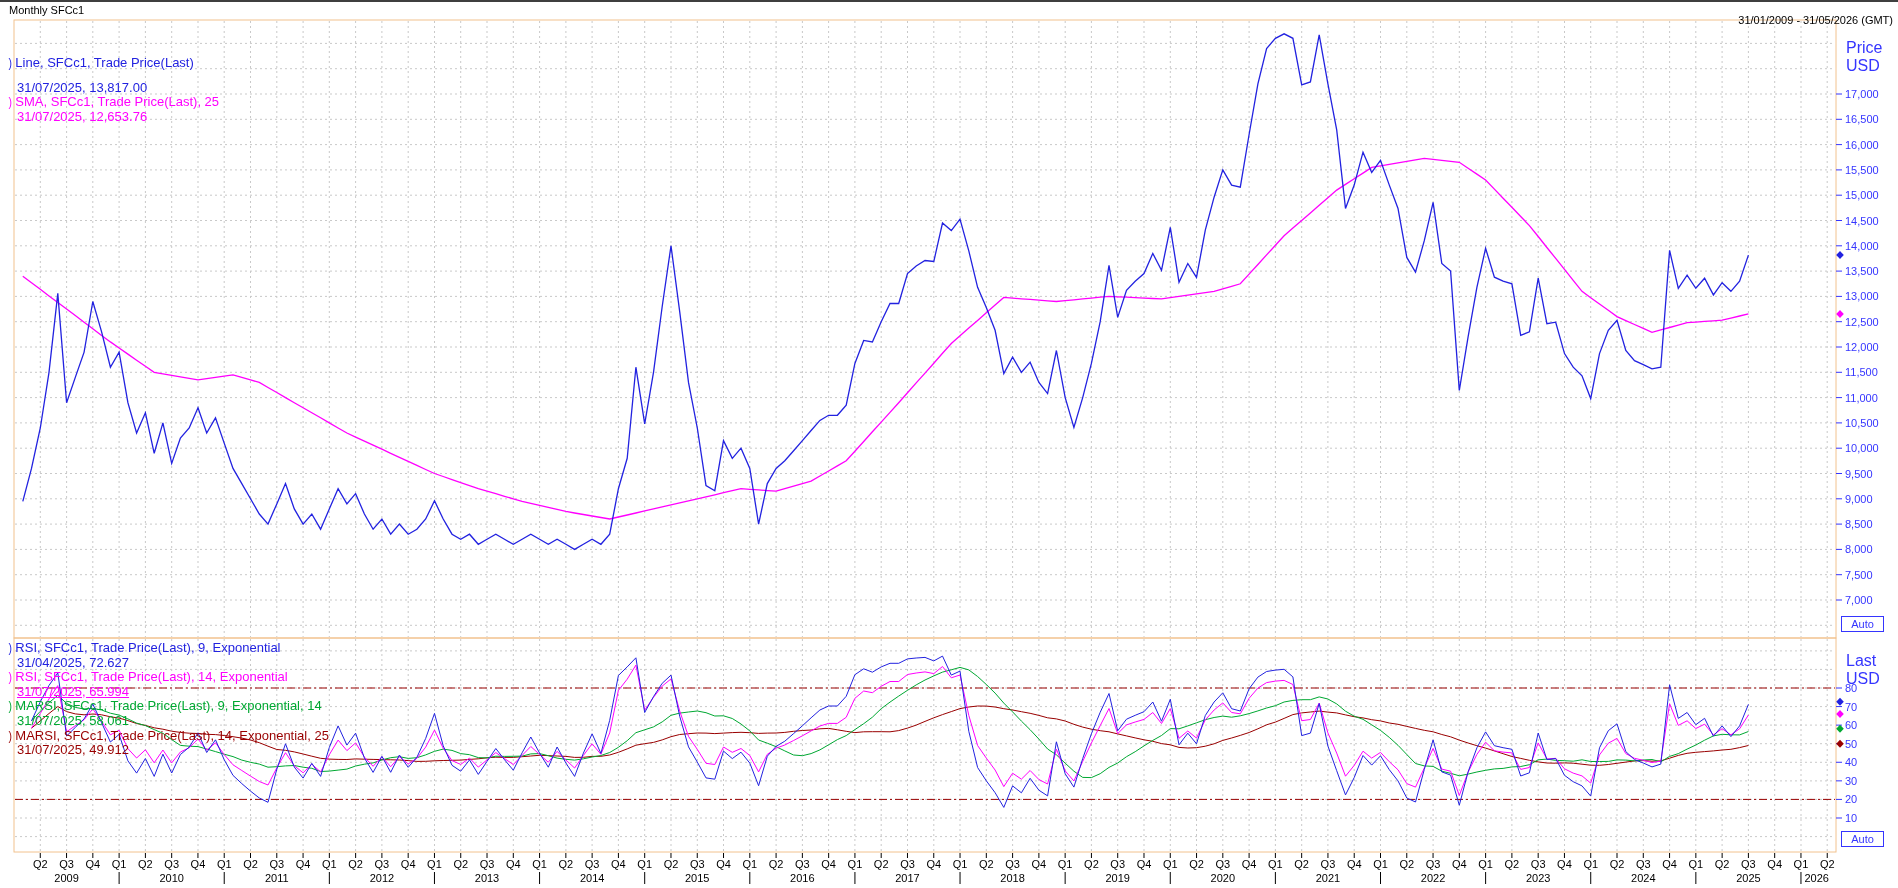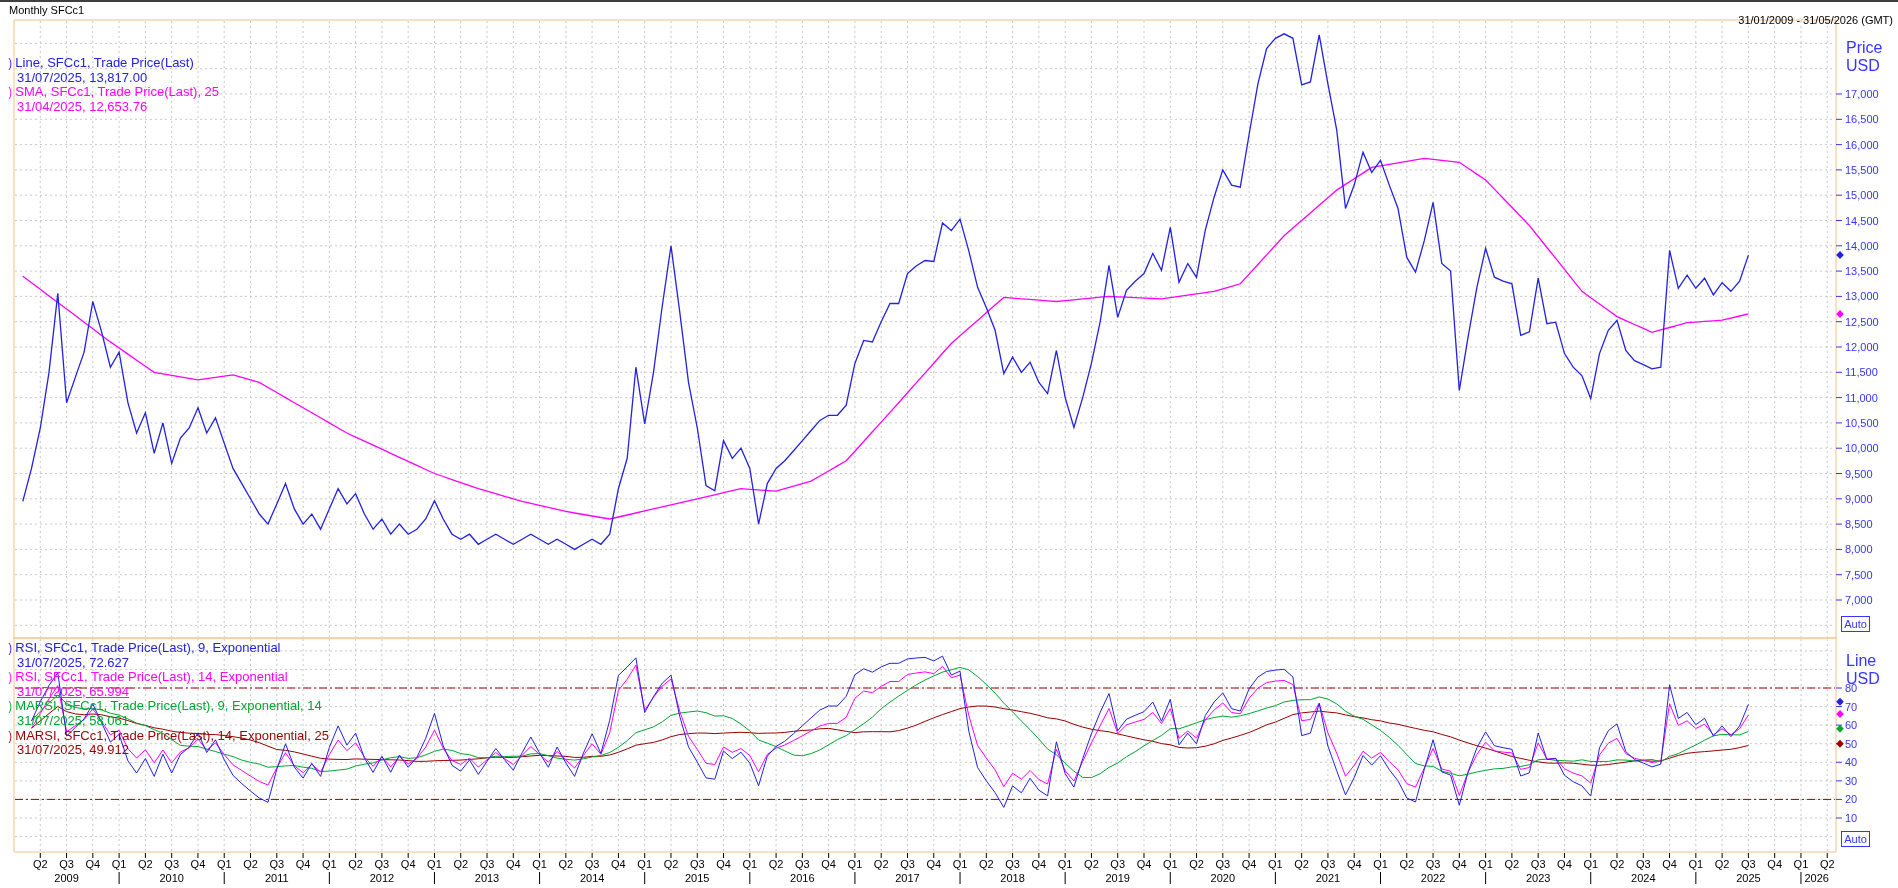--- a/index.html
+++ b/index.html
@@ -9,21 +9,21 @@
   .topbar{position:absolute;top:2px;left:0;width:1898px;height:16px;font-size:11px;color:#000;}
   .topbar .title{position:absolute;left:9px;top:2px;}
   .topbar .range{position:absolute;right:5px;top:12px;}
   #chart-svg{position:absolute;left:0;top:0;}
   .axis-title{position:absolute;left:1846px;font-size:16px;color:#3535ff;}
   .legend{position:absolute;font-size:13px;line-height:14.6px;}
   #legend-price{left:8px;top:56px;}
   #legend-rsi{left:8px;top:641px;}
   .legend .lbl .glyph{display:inline-block;margin-right:3px;transform:scaleX(0.8);}
   .legend .val{padding-left:9px;}
-  .auto-btn{position:absolute;left:1841px;width:29px;height:16px;box-sizing:border-box;
+  .auto-btn{position:absolute;left:1841px;width:43px;height:16px;box-sizing:border-box;
     border:1px solid #3535ff;color:#3535ff;background:#fff;font-size:11px;line-height:14px;
     text-align:center;cursor:pointer;}
   #auto-price{top:616px;}
   #auto-rsi{top:831px;}
 </style>
 </head>
 <body>
 
 <svg id="chart-svg" width="1898" height="888">
     <defs>
@@ -471,33 +471,33 @@
   </svg>
 
 <div class="top-edge"></div>
 <div class="topbar">
   <span class="title">Monthly SFCc1</span>
   <span class="range">31/01/2009 - 31/05/2026 (GMT)</span>
 </div>
 
 <div class="axis-title" style="top:39px">Price</div>
 <div class="axis-title" style="top:57px">USD</div>
-<div class="axis-title" style="top:652px">Line</div>
+<div class="axis-title" style="top:652px">Last</div>
 <div class="axis-title" style="top:670px">USD</div>
 
 <div class="legend" id="legend-price">
   <div class="lbl" style="color: rgb(34, 34, 224);"><span class="glyph">)</span><span>Line, SFCc1, Trade Price(Last)</span></div>
-  <div class="val" style="color: rgb(34, 34, 224);">31/07/2025, 13,817.00</div>
+  <div class="val" style="color: rgb(34, 34, 224); margin-top: 10px;">31/07/2025, 13,817.00</div>
   <div class="lbl" style="color: rgb(255, 0, 255);"><span class="glyph">)</span><span>SMA, SFCc1, Trade Price(Last),  25</span></div>
-  <div class="val" style="color: rgb(255, 0, 255);">31/04/2025, 12,653.76</div>
+  <div class="val" style="color: rgb(255, 0, 255);">31/07/2025, 12,653.76</div>
 </div>
 
 <div class="legend" id="legend-rsi">
   <div class="lbl" style="color: rgb(34, 34, 224);"><span class="glyph">)</span><span>RSI, SFCc1, Trade Price(Last),  9, Exponential</span></div>
-  <div class="val" style="color: rgb(34, 34, 224);">31/07/2025, 72.627</div>
+  <div class="val" style="color: rgb(34, 34, 224);">31/04/2025, 72.627</div>
   <div class="lbl" style="color: rgb(255, 0, 255);"><span class="glyph">)</span><span>RSI, SFCc1, Trade Price(Last),  14, Exponential</span></div>
   <div class="val" style="color: rgb(255, 0, 255); text-decoration: underline;">31/07/2025, 65.994</div>
   <div class="lbl" style="color: rgb(0, 168, 50);"><span class="glyph">)</span><span>MARSI, SFCc1, Trade Price(Last),  9, Exponential, 14</span></div>
   <div class="val" style="color: rgb(0, 168, 50);">31/07/2025, 58.061</div>
   <div class="lbl" style="color: rgb(153, 0, 0);"><span class="glyph">)</span><span>MARSI, SFCc1, Trade Price(Last),  14, Exponential, 25</span></div>
   <div class="val" style="color: rgb(153, 0, 0);">31/07/2025, 49.912</div>
 </div>
 
 <div class="auto-btn" id="auto-price">Auto</div>
 <div class="auto-btn" id="auto-rsi">Auto</div>

